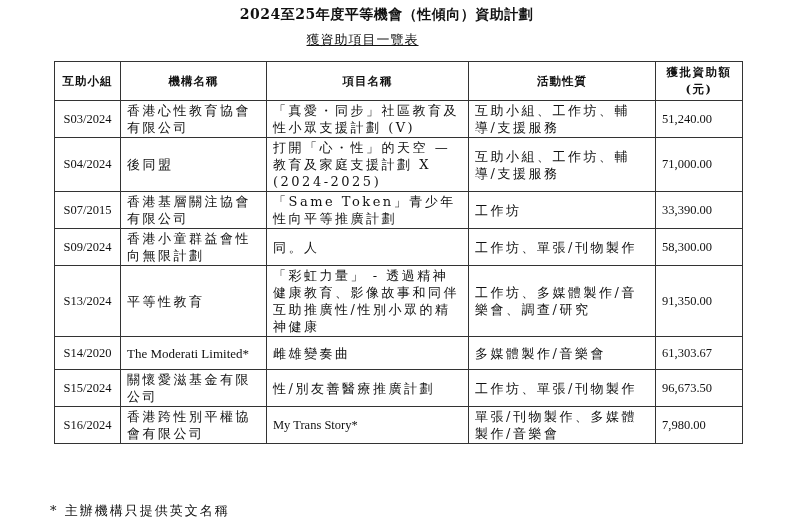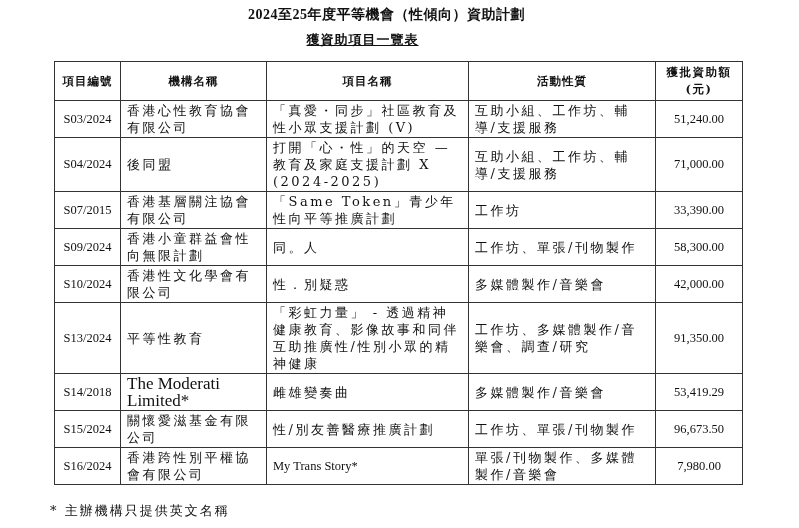--- a/index.html
+++ b/index.html
@@ -1,29 +1,29 @@
 <!DOCTYPE html>
 <html><head>
 <meta charset="utf-8">
 <style>
   html, body { margin: 0; padding: 0; background: #ffffff; }
   body { width: 799px; height: 528px; position: relative; overflow: hidden;
          font-family: "DejaVu Serif", "Liberation Serif", serif; color: #111; }
   .title { position: absolute; top: 6px; left: 0; width: 773px; text-align: center;
-           font-size: 14px; font-weight: bold; letter-spacing: 0.5px; font-family: Liberation Serif, serif; }
+           font-size: 14px; font-weight: bold; letter-spacing: 0.5px; }
   .subtitle { position: absolute; top: 31px; left: 0; width: 725px; text-align: center;
-              font-size: 13px; font-weight: bold; }
+              font-size: 13px; font-weight: normal; }
   .subtitle span { text-decoration: underline; letter-spacing: 1px; }
   table { position: absolute; top: 61px; left: 54px; width: 688px;
           border-collapse: collapse; table-layout: fixed; }
   td, th { border: 1.3px solid #333; font-size: 13px; line-height: 17px;
            padding: 1px 6px; vertical-align: middle; }
   th { font-weight: bold; text-align: center; height: 36px; font-size: 11.5px; letter-spacing: 1px; }
   td.id { text-align: center; font-family: "Liberation Serif", serif; font-size: 12.5px; }
-  td.amt { text-align: center; font-family: "Liberation Serif", serif; font-size: 12.5px; }
+  td.amt { text-align: left; font-family: "Liberation Serif", serif; font-size: 12.5px; }
   td.cjk { letter-spacing: 2.5px; }
   tr.r2 td { height: 34px; }
   tr.r1 td { height: 30px; }
   tr.r3 td { height: 51px; }
   .footnote { position: absolute; top: 502px; left: 50px; font-size: 13px; letter-spacing: 2px; }
 </style>
 </head>
 <body>
 
 <div class="title">2024至25年度平等機會（性傾向）資助計劃</div>
@@ -32,21 +32,21 @@
 <table>
   <colgroup>
     <col style="width:66px">
       <col style="width:146px">
       <col style="width:202px">
       <col style="width:187px">
       <col style="width:87px">
   </colgroup>
   <thead>
     <tr>
-      <th>項目編號</th>
+      <th>互助小組</th>
       <th>機構名稱</th>
       <th>項目名稱</th>
       <th>活動性質</th>
       <th style="letter-spacing:1.5px">獲批資助額 (元)</th>
     </tr>
   </thead>
   <tbody>
     <tr class="r2">
       <td class="id">S03/2024</td>
       <td class="cjk">香港心性教育協會有限公司</td>
@@ -68,40 +68,33 @@
       <td class="cjk">工作坊</td>
       <td class="amt">33,390.00</td>
     </tr>
     <tr class="r2">
       <td class="id">S09/2024</td>
       <td class="cjk">香港小童群益會性向無限計劃</td>
       <td class="cjk">同。人</td>
       <td class="cjk">工作坊、單張/刊物製作</td>
       <td class="amt">58,300.00</td>
     </tr>
-    <tr class="r2">
-      <td class="id">S10/2024</td>
-      <td class="cjk">香港性文化學會有限公司</td>
-      <td class="cjk">性．別疑惑</td>
-      <td class="cjk">多媒體製作/音樂會</td>
-      <td class="amt">42,000.00</td>
-    </tr>
     <tr class="r3">
       <td class="id">S13/2024</td>
       <td class="cjk">平等性教育</td>
       <td class="cjk">「彩虹力量」 - 透過精神健康教育、影像故事和同伴互助推廣性/性別小眾的精神健康</td>
       <td class="cjk">工作坊、多媒體製作/音樂會、調查/研究</td>
       <td class="amt">91,350.00</td>
     </tr>
     <tr class="r1">
-      <td class="id">S14/2018</td>
-      <td style="font-family:'Liberation Serif',serif;font-size:17px">The Moderati Limited*</td>
+      <td class="id">S14/2020</td>
+      <td style="font-family:'Liberation Serif',serif;font-size:13px">The Moderati Limited*</td>
       <td class="cjk">雌雄變奏曲</td>
       <td class="cjk">多媒體製作/音樂會</td>
-      <td class="amt">53,419.29</td>
+      <td class="amt">61,303.67</td>
     </tr>
     <tr class="r1">
       <td class="id">S15/2024</td>
       <td class="cjk">關懷愛滋基金有限公司</td>
       <td class="cjk">性/別友善醫療推廣計劃</td>
       <td class="cjk">工作坊、單張/刊物製作</td>
       <td class="amt">96,673.50</td>
     </tr>
     <tr class="r2">
       <td class="id">S16/2024</td>

